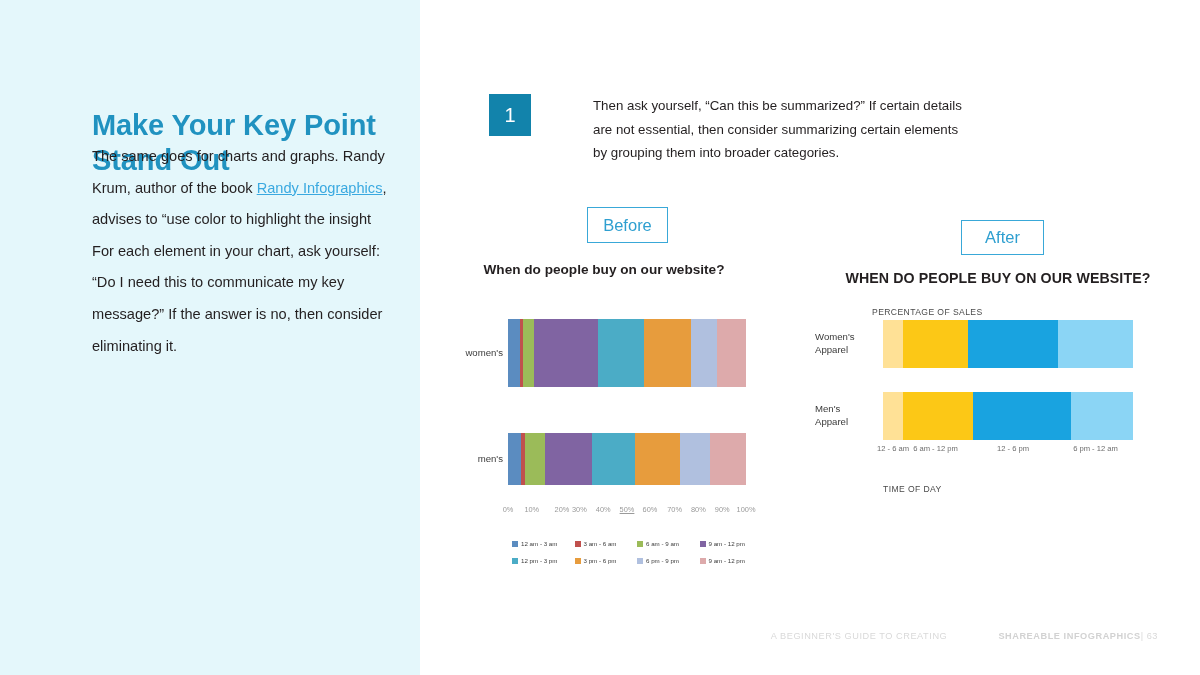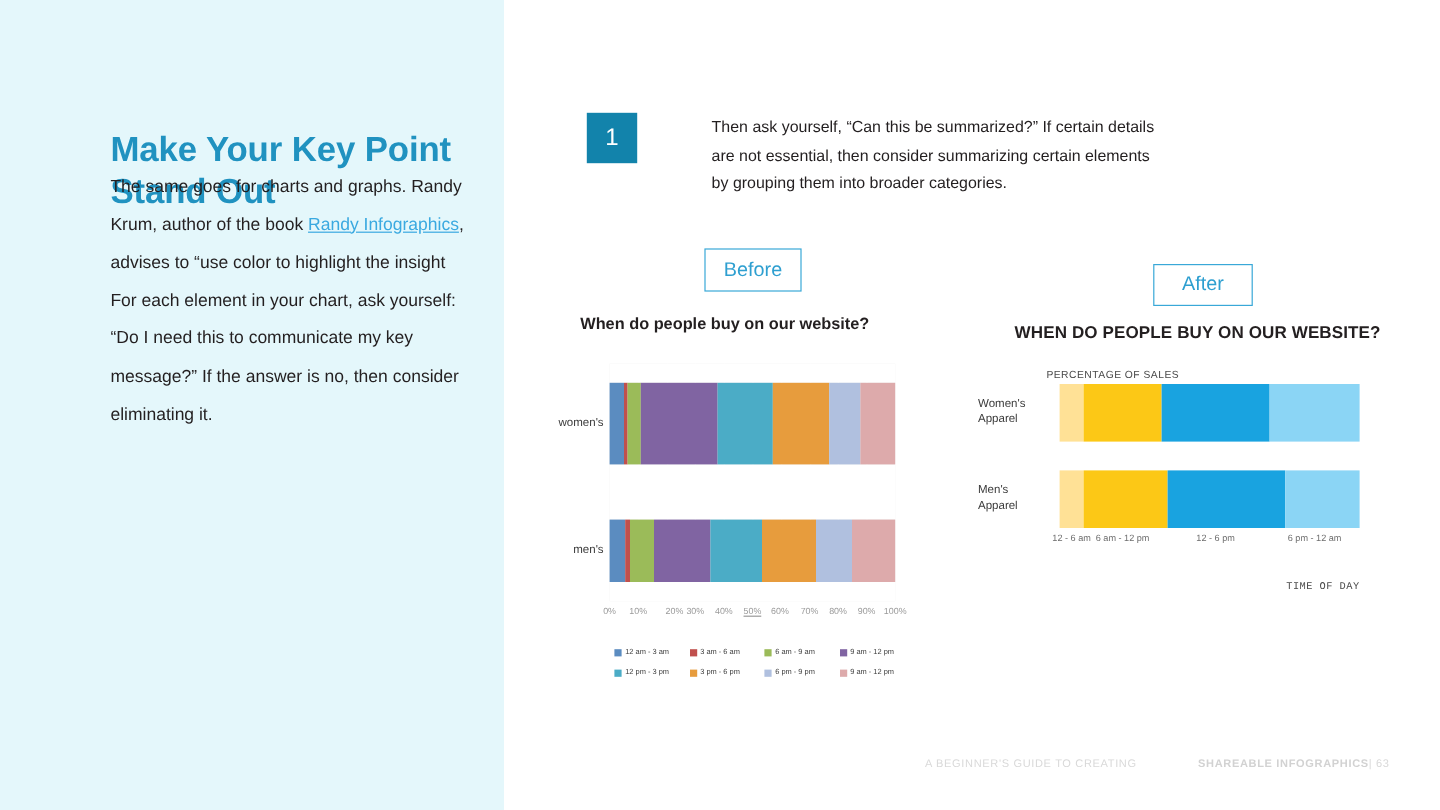--- a/index.html
+++ b/index.html
@@ -136,21 +136,21 @@
     position: absolute; left: 0px; width: 62px; text-align: left;
     font-size: 9.6px; color: #3b3b3b; line-height: 13px;
   }
   #after-x-ticks { position: absolute; left: 68px; top: 182px; width: 250px; height: 12px; }
   .atick {
     position: absolute; font-size: 7.6px; color: #6d6d6d;
     transform: translateX(-50%); white-space: nowrap;
   }
   #after-axis-x-label {
     position: absolute; left: 68px; top: 222px; width: 250px;
-    text-align: right; font-size: 8.6px; color: #4a4a4a; letter-spacing: 0.4px; font-family: Liberation Mono, monospace;
+    text-align: left; font-size: 8.6px; color: #4a4a4a; letter-spacing: 0.4px;
   }
   
   #footer {
     position: absolute; right: 42px; top: 631px;
     font-size: 9.2px; color: #d9d9d9; letter-spacing: 0.55px;
     white-space: nowrap;
   }
   #footer b { font-weight: bold; color: #d2d2d2; margin-left: 48px; }
 </style>
 </head>

